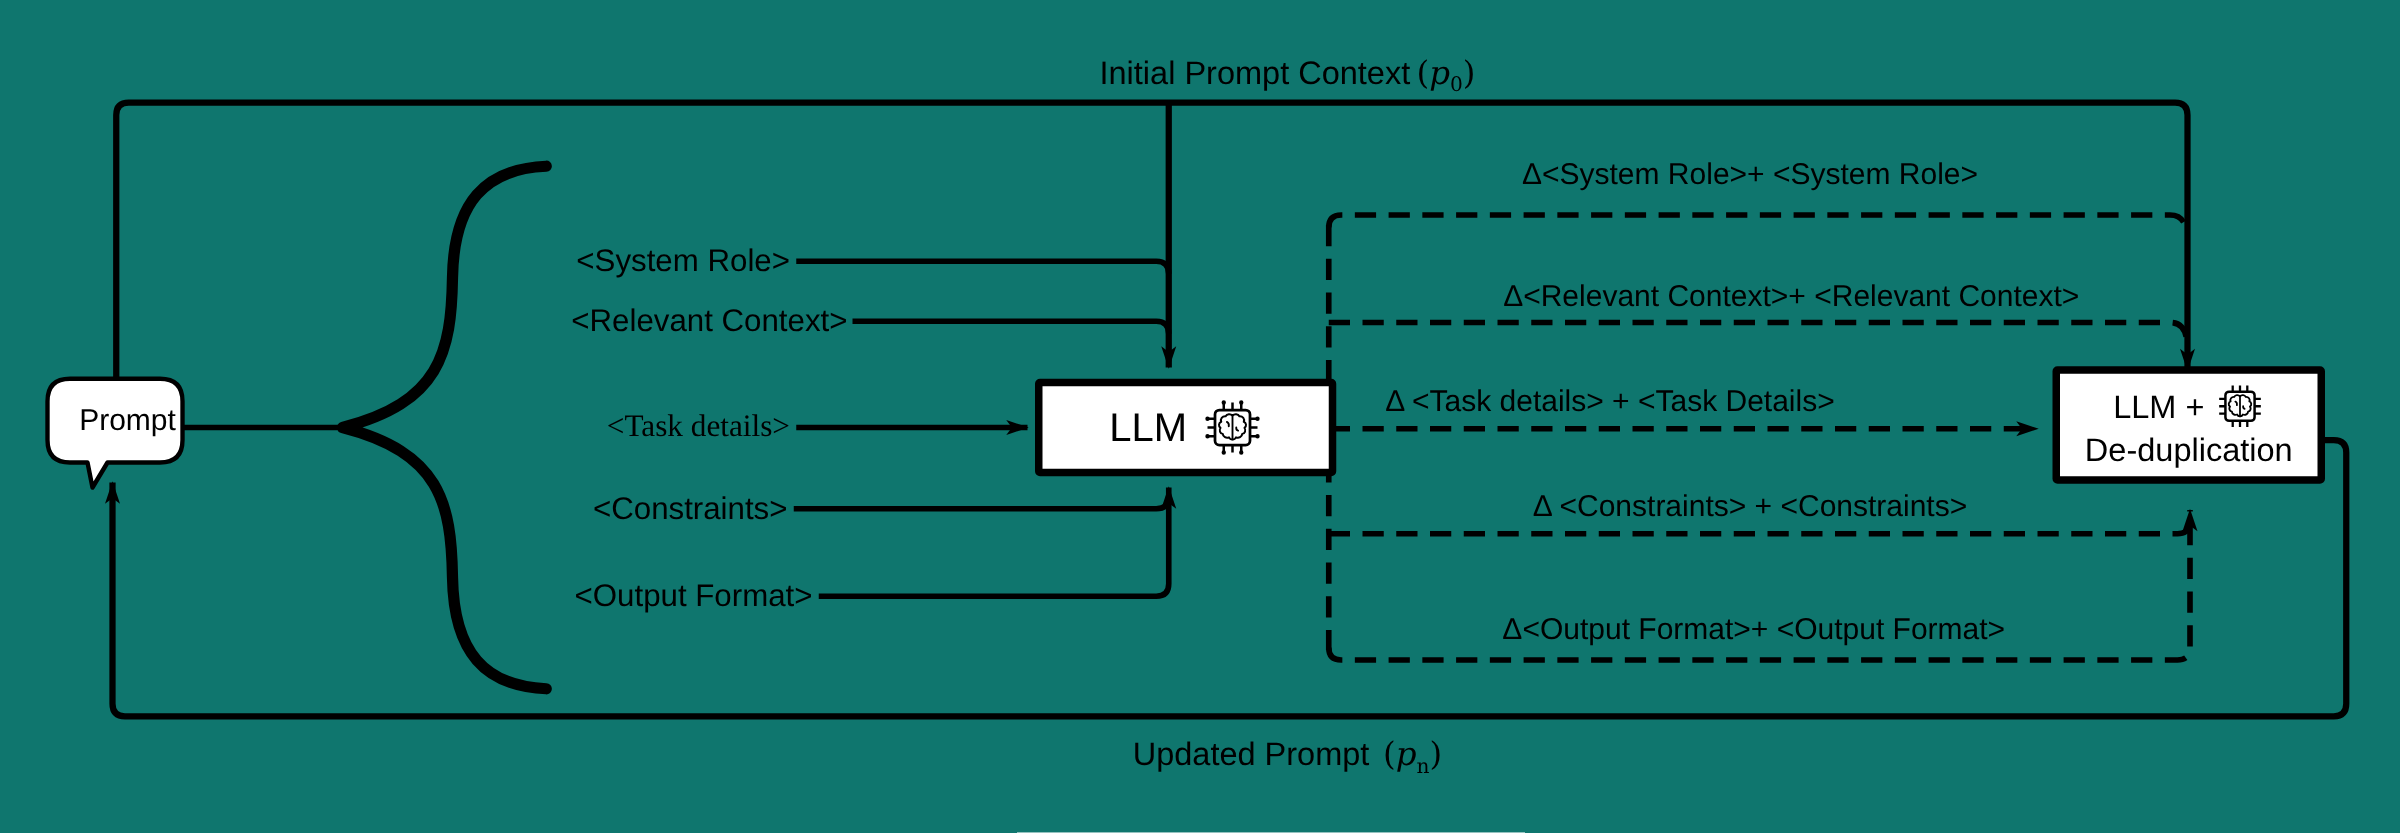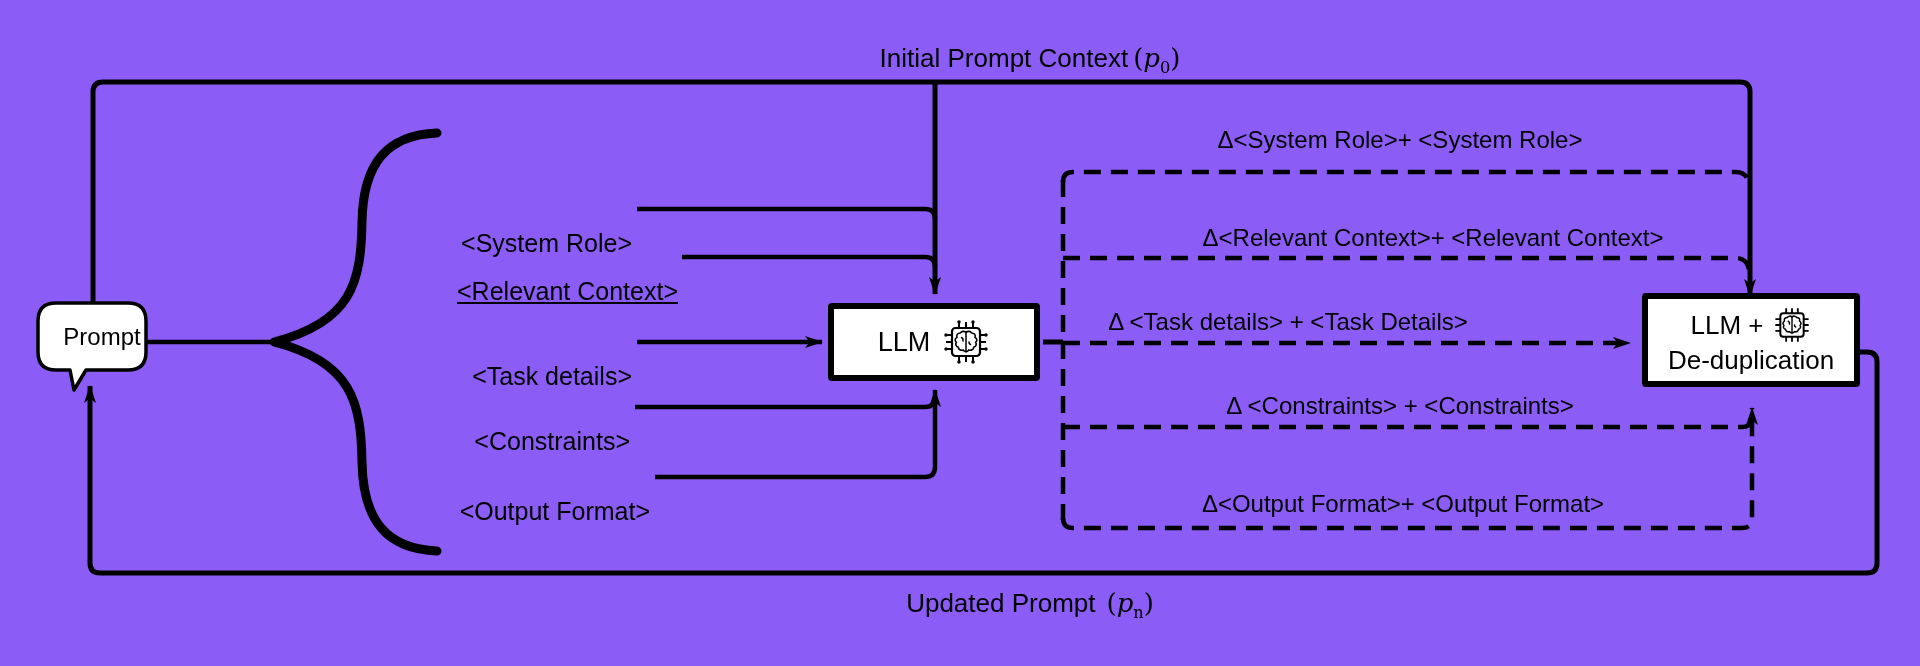--- a/index.html
+++ b/index.html
@@ -1,33 +1,33 @@
 <!DOCTYPE html>
 <html><head>
 <meta charset="utf-8">
 <style>
   html,body{margin:0;padding:0;background:#fff;}
   #canvas{
-    position:relative;width:1920px;height:666px;background:#8b5cf6;
+    position:relative;width:1920px;height:666px;background:#0f766e;
     font-family:"Liberation Sans", sans-serif;color:#000;overflow:hidden;
   }
   #wires{position:absolute;left:0;top:0;z-index:1;}
   .lbl{position:absolute;z-index:3;white-space:nowrap;color:#000;}
-  .left-lbl{font-size:25px;line-height:32px;text-align:right;margin-top:34px;}
+  .left-lbl{font-size:25px;line-height:32px;text-align:right;}
   .row-lbl{font-size:24px;line-height:30px;transform:translateX(-50%);}
   .loop-lbl{font-size:26px;line-height:34px;transform:translateX(-50%);}
   .math{font-family:"DejaVu Serif", serif;margin-left:11px;}
   .math .mvar{font-style:italic;}
   .math sub{font-size:0.62em;font-family:"DejaVu Serif", serif;}
   .top-math{margin-left:5px;}
   .node-box{
     position:absolute;z-index:2;background:#fff;border:6px solid #000;border-radius:4px;
     box-sizing:border-box;display:flex;align-items:center;justify-content:center;
   }
-  #llm-box{left:828px;top:303px;width:212px;height:78px;gap:12px;font-size:27px;}
+  #llm-box{left:828px;top:303px;width:241px;height:78px;gap:12px;font-size:32px;}
   #dedup-box{left:1642px;top:293px;width:218px;height:94px;flex-direction:column;font-size:26px;line-height:30px;padding:2px 0;}
   .box-row{display:flex;align-items:center;gap:8px;}
   #prompt-text{left:38px;top:303px;width:128px;height:67px;display:flex;align-items:center;justify-content:center;font-size:24px;z-index:3;position:absolute;}
   .chip{display:block;}
 </style>
 </head>
 <body>
 
 <div id="canvas">
 
@@ -69,22 +69,22 @@
   <div class="lbl loop-lbl" style="left:1030px;top:41px;">
     <span>Initial Prompt Context</span><span class="math top-math"><span>(</span><span class="mvar">p</span><sub>0</sub><span>)</span></span>
   </div>
   <div class="lbl loop-lbl" style="left:1030px;top:586px;">
     <span>Updated Prompt</span><span class="math"><span>(</span><span class="mvar">p</span><sub>n</sub><span>)</span></span>
   </div>
 
   <div id="prompt-text">Prompt</div>
 
   <div class="lbl left-lbl" style="right:1288px;top:193px;">&lt;System Role&gt;</div>
-  <div class="lbl left-lbl" style="right:1242px;top:241px;text-decoration:underline;">&lt;Relevant Context&gt;</div>
-  <div class="lbl left-lbl" style="right:1288px;top:326px;">&lt;Task details&gt;</div>
+  <div class="lbl left-lbl" style="right:1242px;top:241px;">&lt;Relevant Context&gt;</div>
+  <div class="lbl left-lbl" style="right:1288px;top:326px;font-family:Liberation Serif, serif;">&lt;Task details&gt;</div>
   <div class="lbl left-lbl" style="right:1290px;top:391px;">&lt;Constraints&gt;</div>
   <div class="lbl left-lbl" style="right:1270px;top:461px;">&lt;Output Format&gt;</div>
 
   <div class="lbl row-lbl" style="left:1400px;top:125px;">Δ&lt;System Role&gt;+ &lt;System Role&gt;</div>
   <div class="lbl row-lbl" style="left:1433px;top:223px;text-align:center;">Δ&lt;Relevant Context&gt;+ &lt;Relevant Context&gt;</div>
   <div class="lbl row-lbl" style="left:1288px;top:307px;">Δ &lt;Task details&gt; + &lt;Task Details&gt;</div>
   <div class="lbl row-lbl" style="left:1403px;top:489px;">Δ&lt;Output Format&gt;+ &lt;Output Format&gt;</div>
   <div class="lbl row-lbl" style="left:1400px;top:391px;">Δ &lt;Constraints&gt; + &lt;Constraints&gt;</div>
 
   <div id="llm-box" class="node-box">

